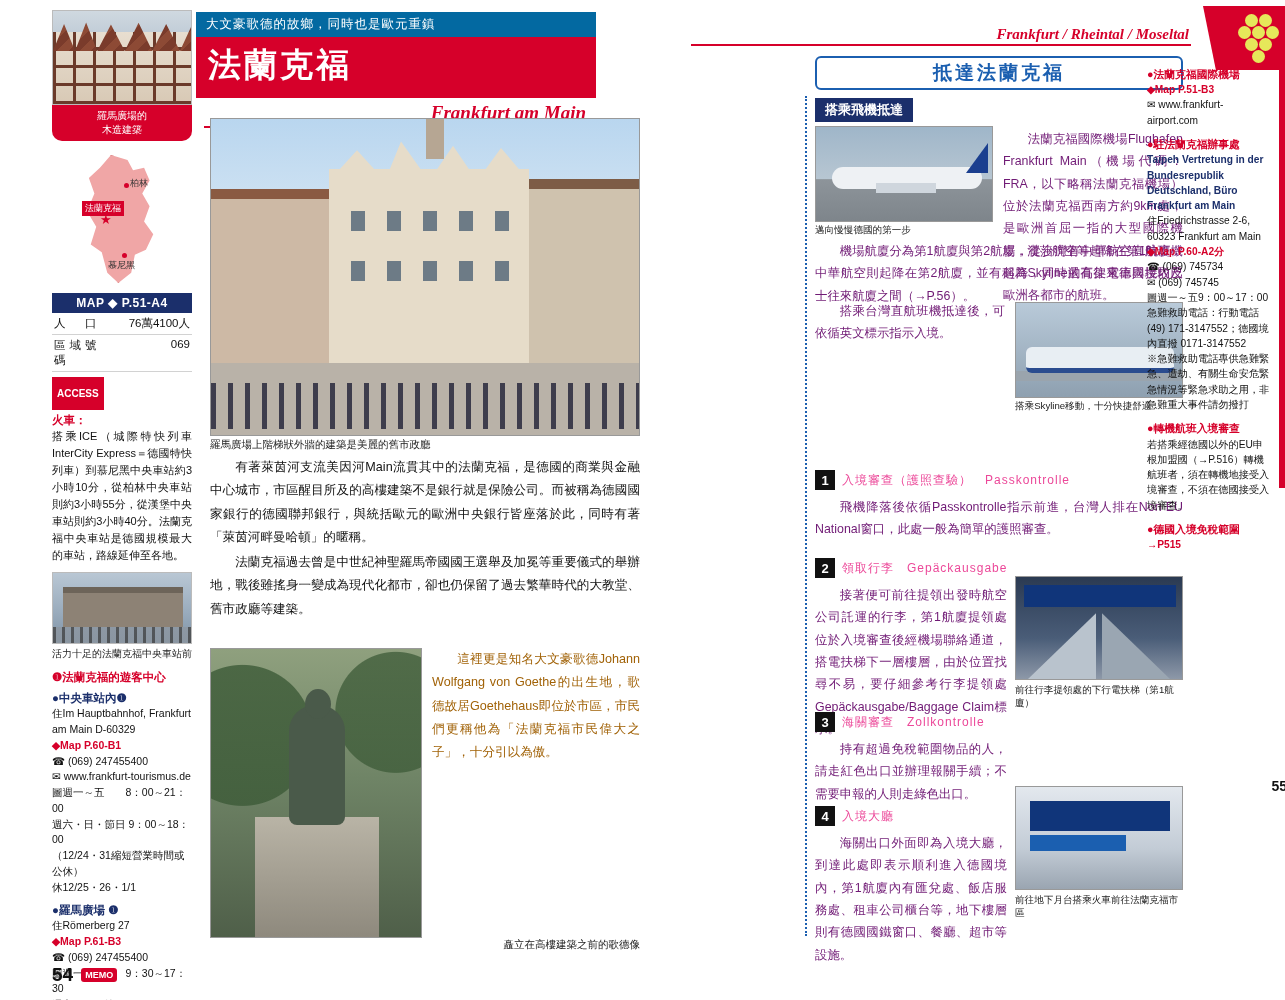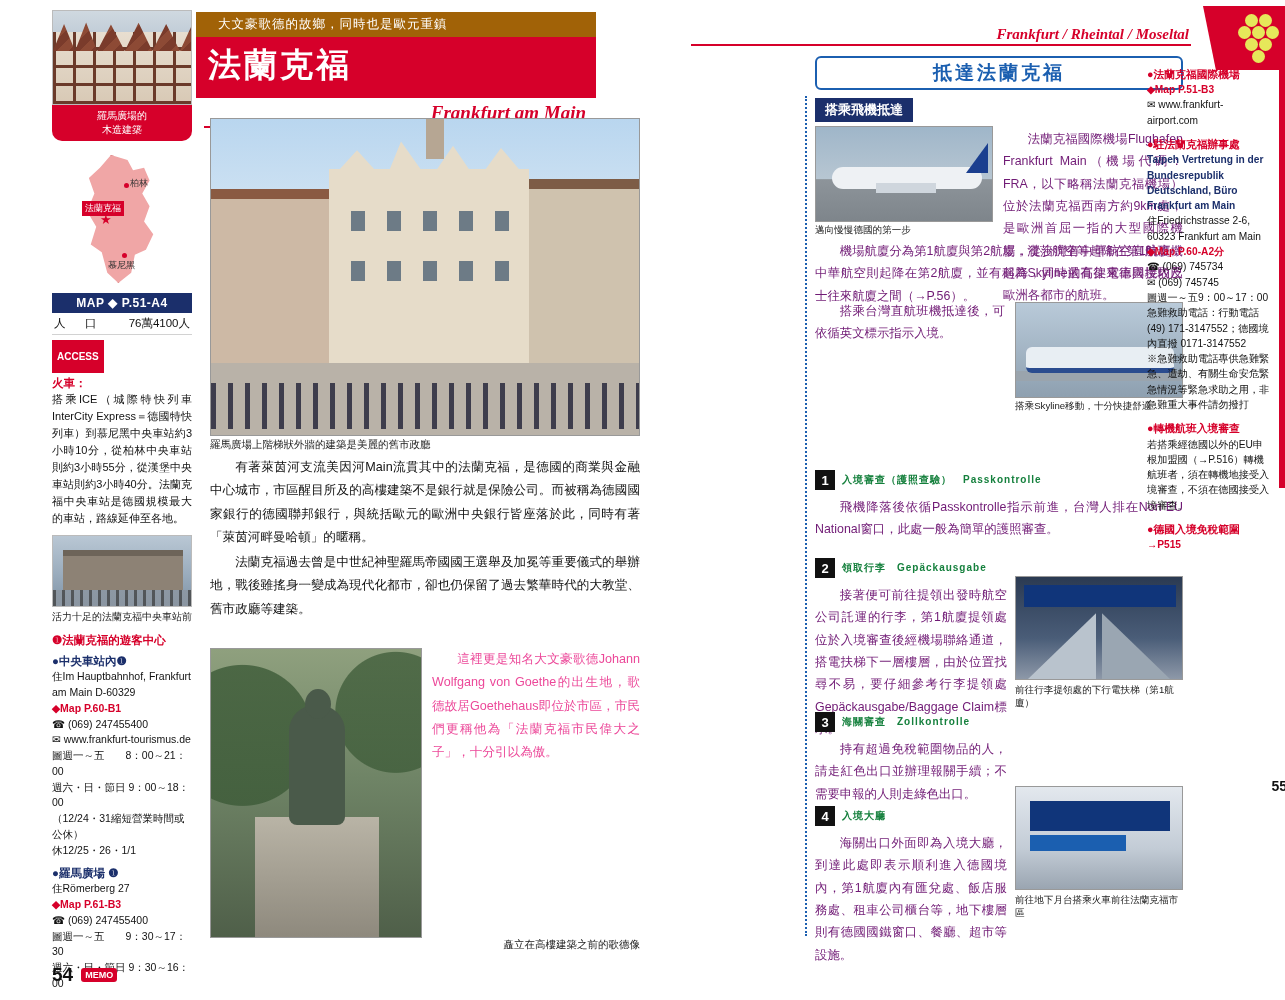--- a/index.html
+++ b/index.html
@@ -72,21 +72,21 @@
   .photo-sm .ppl { position:absolute; bottom:0; left:0; width:100%; height:16px; background:repeating-linear-gradient(90deg,#444 0 3px, #8d96a0 3px 9px); opacity:.8; }
   .cap-s { font-size:10px; line-height:1.4; color:#222; margin-top:3px; }
 
   .info-h { color:#d6002a; font-weight:bold; font-size:11.5px; margin-top:9px; }
   .info-h2 { color:#1b2f6b; font-weight:bold; font-size:11.5px; margin-top:6px; }
   .info-line { font-size:10.5px; line-height:1.5; color:#111; }
   .mapref2 { color:#d6002a; font-weight:bold; }
 
   
   .title-block { position:absolute; left:196px; top:12px; width:400px; }
-  .blackbar { background:#a16207; color:#fff; font-size:12.5px; padding:4px 22px; letter-spacing:1px; }
+  .blackbar { background:#0369a1; color:#fff; font-size:12.5px; padding:4px 10px; letter-spacing:1px; }
   .redbar { background:#d6002a; color:#fff; padding:6px 12px 10px; position:relative; }
   .redbar .cn { font-size:33px; font-weight:bold; letter-spacing:3px; font-family:"Liberation Serif", serif; }
   .redbar .en { position:absolute; right:10px; bottom:-26px; color:#d6002a; background:#fff; font-style:italic; font-weight:bold; font-size:19px; font-family:"Liberation Serif", serif; }
   .redbar-underline { position:absolute; right:0; bottom:-30px; width:392px; height:2px; background:#d6002a; }
 
   .main-photo {
     position:absolute; left:210px; top:118px; width:430px; height:318px;
     border:1px solid #999; overflow:hidden;
     background:linear-gradient(180deg,#cfe0ef 0%,#dce8f2 38%,#cbd3d8 60%,#9aa2a8 100%);
   }
@@ -109,21 +109,21 @@
   .stat-photo {
     position:absolute; left:210px; top:648px; width:212px; height:290px;
     border:1px solid #999; overflow:hidden;
     background:linear-gradient(180deg,#8fa07e 0%,#6f8466 45%,#4f5f49 100%);
   }
   .stat-base { position:absolute; left:44px; bottom:0; width:124px; height:120px; background:linear-gradient(180deg,#b9b4a6,#8e897d); }
   .stat-fig { position:absolute; left:78px; bottom:112px; width:56px; height:120px; background:#4a5a4a; border-radius:26px 26px 8px 8px; }
   .stat-head { position:absolute; left:94px; bottom:218px; width:26px; height:30px; background:#4a5a4a; border-radius:50%; }
   .stat-trees { position:absolute; inset:0; background:radial-gradient(circle at 15% 30%, rgba(60,90,55,.8) 0 70px, transparent 71px), radial-gradient(circle at 88% 22%, rgba(60,90,55,.75) 0 60px, transparent 61px); }
 
-  .rtext-col { position:absolute; left:432px; top:648px; width:208px; font-size:12.6px; line-height:1.85; text-align:justify; color:#ec4899; }
+  .rtext-col { position:absolute; left:432px; top:648px; width:208px; font-size:12.6px; line-height:1.85; text-align:justify; color:#a16207; }
   .rtext-col p { margin:0; text-indent:2em; }
   .cap-stat { position:absolute; left:300px; top:938px; width:340px; text-align:right; font-size:10.5px; color:#222; }
 
   
   .footer-left { position:absolute; left:52px; bottom:14px; width:560px; display:flex; align-items:center; gap:8px; }
   .pgnum { font-size:19px; font-weight:bold; color:#111; }
   .memo-badge { background:#d6002a; color:#fff; font-size:9px; font-weight:bold; padding:2px 4px; border-radius:3px; }
   .memo-text { font-size:10px; line-height:1.4; color:#111; }
   .pgnum-r { position:absolute; right:22px; bottom:14px; font-size:14px; font-weight:bold; color:#111; }
 
@@ -178,21 +178,21 @@
   .sky-photo {
     position:absolute; left:346px; top:302px; width:168px; height:96px;
     border:1px solid #999; overflow:hidden;
     background:linear-gradient(180deg,#b9cad9,#8ea0b0);
   }
   .sky-train { position:absolute; left:10px; top:44px; width:148px; height:26px; background:#e8eef3; border-radius:6px; border-bottom:5px solid #2a4c8f; }
   .sky-rail { position:absolute; left:0; bottom:16px; width:100%; height:10px; background:#9aa4ad; }
 
   .step-h { position:absolute; display:flex; align-items:center; gap:7px; }
   .step-num { width:20px; height:20px; background:#111; color:#fff; font-size:13px; font-weight:bold; display:flex; align-items:center; justify-content:center; }
-  .step-title { color:#15803d; font-size:10px; font-weight:bold; letter-spacing:1px; }
+  .step-title { color:#ec4899; font-size:12px; font-weight:normal; letter-spacing:1px; }
 
   .esc-photo {
     position:absolute; left:346px; top:576px; width:168px; height:104px;
     border:1px solid #999; overflow:hidden;
     background:linear-gradient(180deg,#2b3a52,#4a5d78 60%,#8d98a8);
   }
   .esc-sign { position:absolute; left:8px; top:8px; width:152px; height:22px; background:#10357a; }
   .esc-rail { position:absolute; left:12px; bottom:0; width:68px; height:70px; background:#b9c3cd; clip-path:polygon(0 100%,100% 6%,100% 100%); }
   .esc-rail2 { position:absolute; right:12px; bottom:0; width:68px; height:70px; background:#9aa6b2; clip-path:polygon(0 6%,100% 100%,0 100%); }
 
@@ -227,20 +227,24 @@
         <div class="map-star" style="left:48px;top:63px;">★</div>
         <div class="map-dot" style="left:70px;top:104px;"></div>
         <div class="map-lbl" style="left:56px;top:110px;">慕尼黑</div>
       </div>
 
       <div class="mapref">MAP ◆ P.51-A4</div>
 
       <div class="kv">
         <div class="k">人　口</div>
         <div class="v">76萬4100人</div>
+      </div>
+      <div class="kv">
+        <div class="k">區域號碼</div>
+        <div class="v">069</div>
       </div>
 
       <div class="access-tag">ACCESS</div>
       <div class="train-h">火車：</div>
       <div class="body-s">搭乘ICE（城際特快列車InterCity Express＝德國特快列車）到慕尼黑中央車站約3小時10分，從柏林中央車站則約3小時55分，從漢堡中央車站則約3小時40分。法蘭克福中央車站是德國規模最大的車站，路線延伸至各地。</div>
 
       <div class="photo-sm">
         <div class="bldg"></div>
         <div class="ppl"></div>
       </div>

